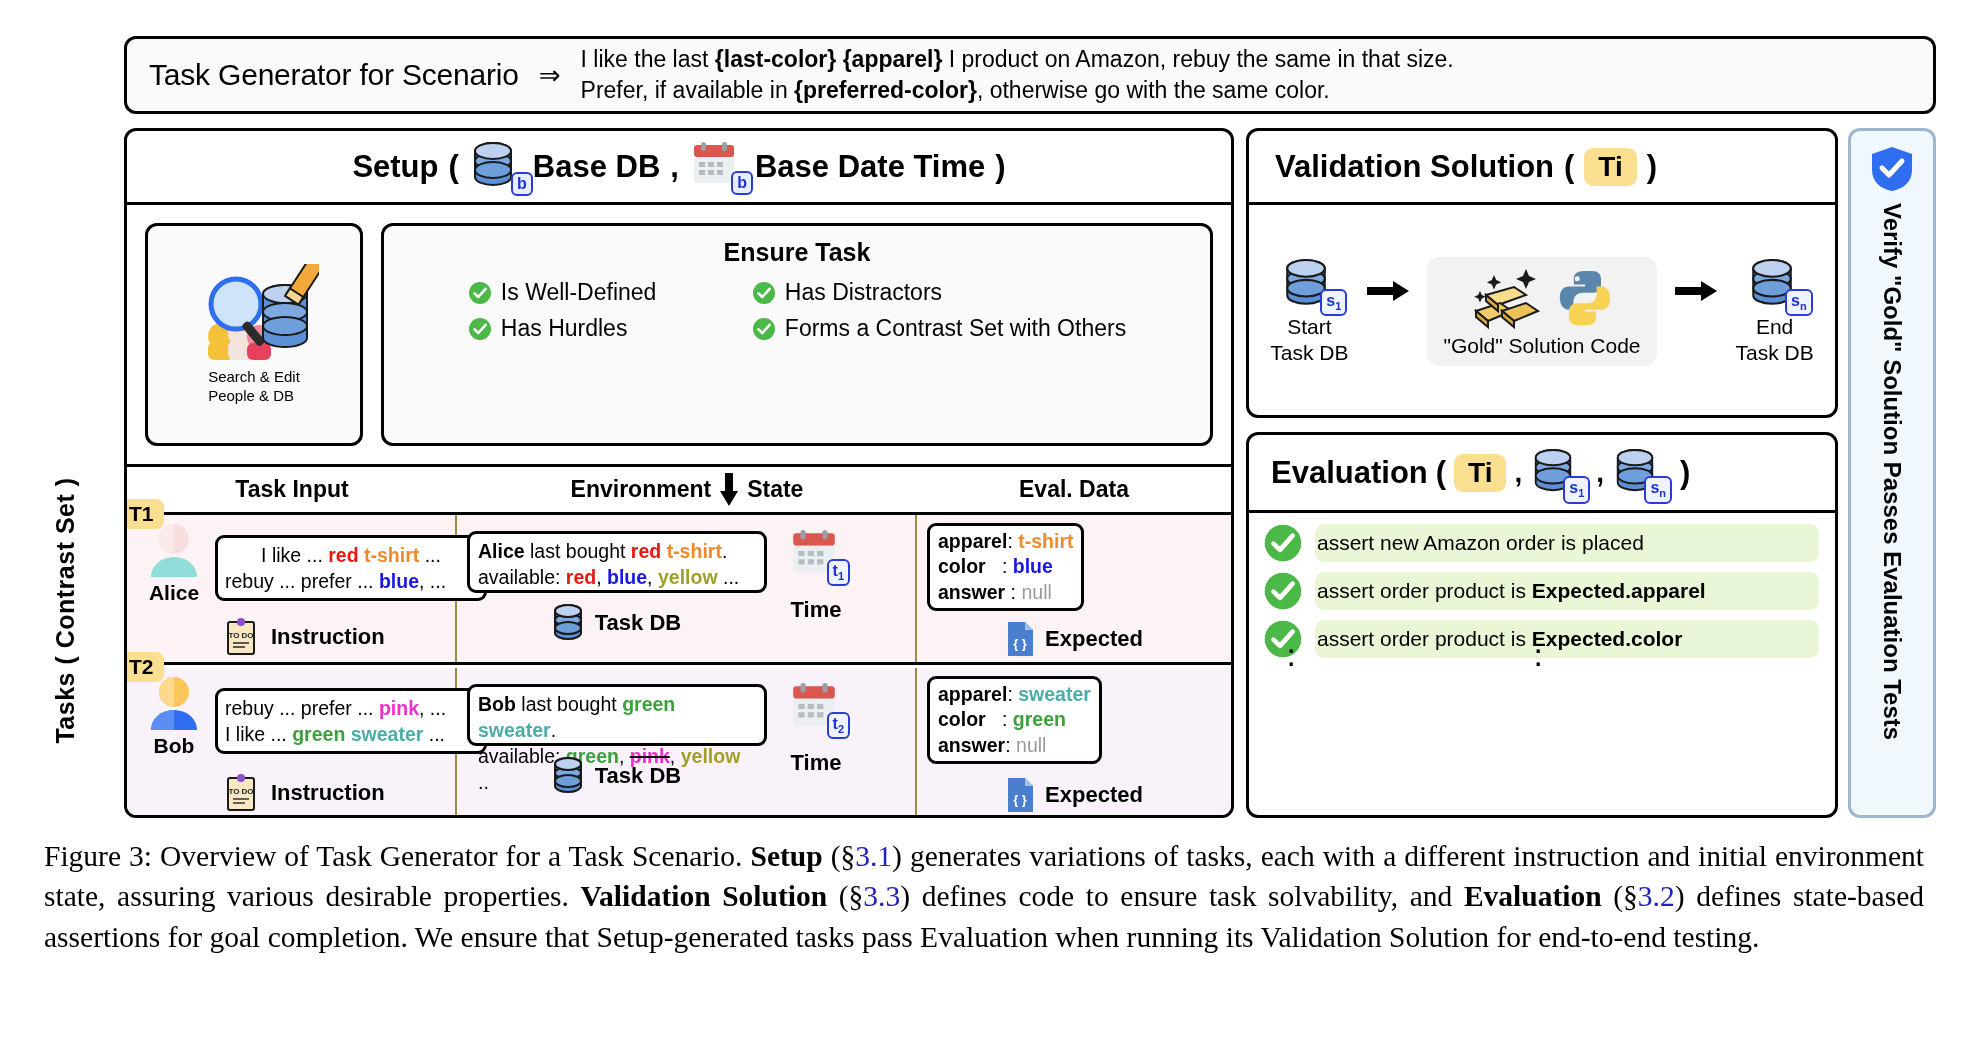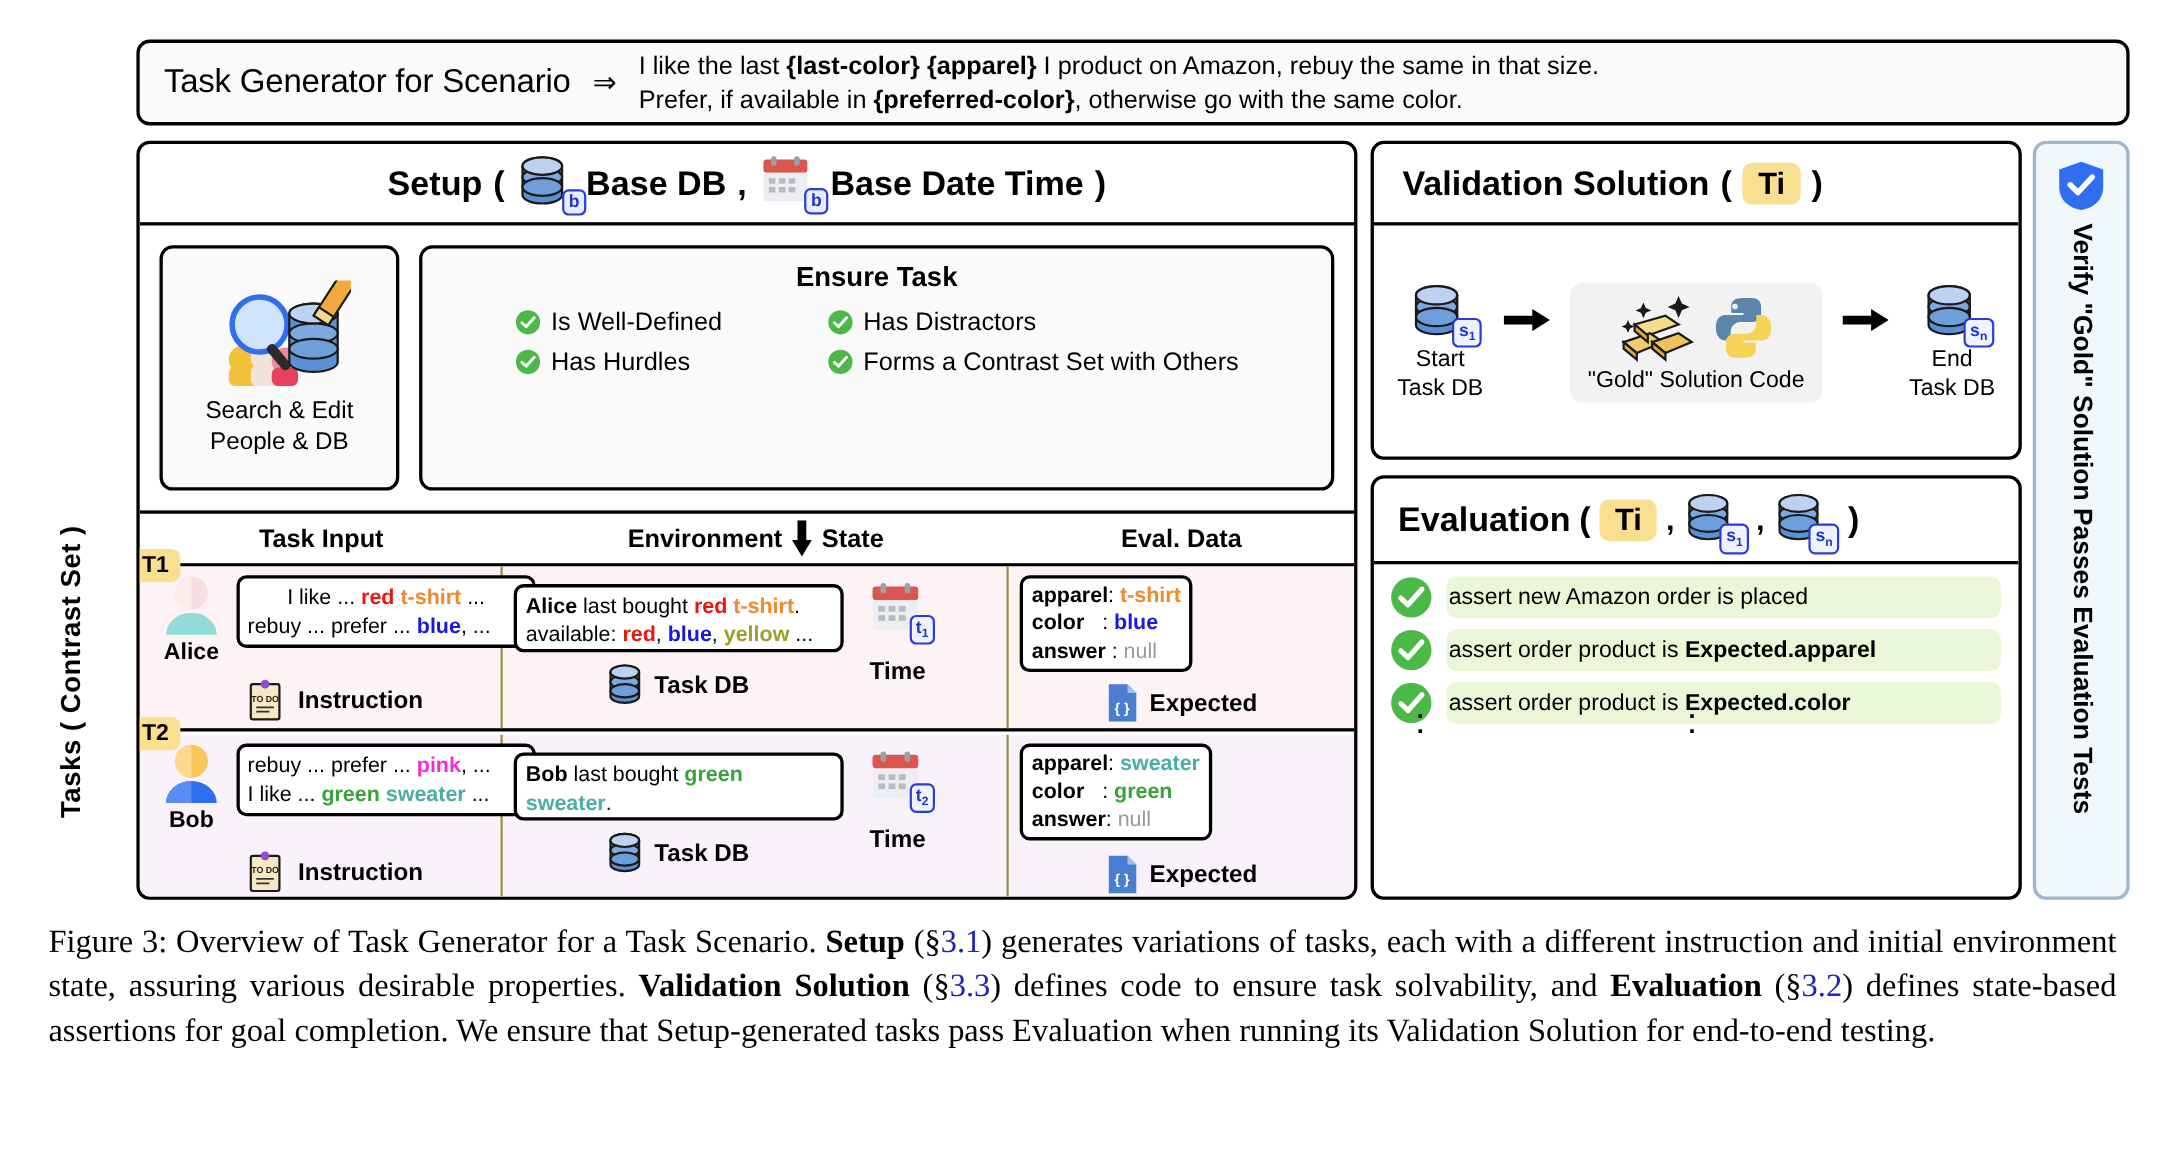--- a/index.html
+++ b/index.html
@@ -32,21 +32,21 @@
   .setup-head{position:absolute;left:0;top:0;width:100%;height:74px;
      display:flex;align-items:center;justify-content:center;gap:10px;
      border-bottom:3px solid #000;box-sizing:border-box;}
   .setup-head .t{font-size:31px;font-weight:bold;}
   .setup-head .paren{font-size:31px;font-weight:bold;}
 
   .setup-body{position:absolute;left:0;top:74px;width:100%;height:262px;
      border-bottom:3px solid #000;box-sizing:border-box;padding:18px 18px;display:flex;gap:18px;}
 
   .searchedit{width:218px;flex:0 0 218px;display:flex;flex-direction:column;align-items:center;justify-content:center;gap:6px;}
-  .searchedit .cap{font-size:22px;line-height:1.25;text-align:center;}
+  .searchedit .cap{font-size:15px;line-height:1.25;}
 
   .ensure{flex:1;display:flex;flex-direction:column;align-items:center;padding:12px 10px 8px;}
   .ensure h3{margin:0 0 12px;font-size:25px;font-weight:bold;}
   .ensure-grid{display:grid;grid-template-columns:250px auto;row-gap:9px;column-gap:34px;}
   .chk{display:flex;align-items:center;gap:9px;font-size:23px;}
 
   
   .colhead{position:absolute;left:0;top:336px;width:100%;height:48px;box-sizing:border-box;
     border-bottom:3px solid #000;display:flex;align-items:center;}
   .colhead .ch{font-size:23px;font-weight:bold;text-align:center;}
@@ -59,21 +59,21 @@
   .taskrow.r1{top:384px;border-bottom:3px solid #000;background:#fdf2f4;}
   .taskrow.r2{top:537px;height:150px;background:#f9f2fb;}
 
   .cell-input{width:330px;box-sizing:border-box;border-right:2px solid #9a8d43;padding:8px 8px 4px 10px;position:relative;}
   .cell-env{width:460px;box-sizing:border-box;border-right:2px solid #9a8d43;padding:8px 6px 4px 8px;position:relative;display:flex;}
   .cell-eval{flex:1;box-sizing:border-box;padding:8px 8px 4px 10px;position:relative;}
 
   .person-col{position:absolute;left:8px;top:6px;width:78px;display:flex;flex-direction:column;align-items:center;}
   .person-name{font-size:21px;font-weight:bold;margin-top:2px;}
 
-  .bubble{position:absolute;left:88px;top:8px;width:272px;border:3px solid #000;border-radius:9px;background:#fff;
+  .bubble{position:absolute;left:88px;top:20px;width:272px;border:3px solid #000;border-radius:9px;background:#fff;
      padding:4px 7px;box-sizing:border-box;font-size:19.5px;line-height:1.34;}
   .bubble .l2{text-align:left;}
   .bubble .l1{text-align:center;}
 
   .rowfoot{position:absolute;left:0;bottom:4px;width:100%;display:flex;align-items:center;justify-content:center;gap:10px;
      font-size:22px;font-weight:bold;}
 
   .envbubble{border:3px solid #000;border-radius:9px;background:#fff;padding:4px 8px;box-sizing:border-box;
      font-size:19.5px;line-height:1.34;width:300px;margin-left:2px;margin-top:8px;height:62px;}
   .timecol{width:78px;display:flex;flex-direction:column;align-items:center;margin-left:10px;margin-top:6px;}
@@ -375,20 +375,21 @@
             <line x1="10" y1="31" x2="22" y2="31" stroke="#333" stroke-width="1.6"></line>
           </svg>
           <span>Instruction</span>
         </div>
       </div>
 
       <div class="cell-env">
         <div style="position:relative;">
           <div class="envbubble">
             <div><b>Bob</b><span> last bought </span><b style="color:#3aa23a">green</b><b style="color:#4aada8"> sweater</b><span>.</span></div>
+            <div><span>available: </span><b style="color:#3aa23a">green</b><span>, </span><b style="color:#ef2fd0;text-decoration:line-through;text-decoration-color:#111;text-decoration-thickness:2px;">pink</b><span>, </span><b style="color:#a0a028">yellow</b><span> ..</span></div>
           </div>
           <div style="display:flex;align-items:center;gap:10px;justify-content:center;margin-top:10px;">
             <svg width="34" height="40" viewBox="0 0 34 40">
               <ellipse cx="17" cy="8" rx="13" ry="6" fill="#bdd2f0" stroke="#1a1a1a" stroke-width="2"></ellipse>
               <path d="M4 8 v22 a13 6 0 0 0 26 0 V8" fill="#5b8fd6" stroke="#1a1a1a" stroke-width="2"></path>
               <ellipse cx="17" cy="17" rx="13" ry="6" fill="#7ea9e0" stroke="#1a1a1a" stroke-width="2"></ellipse>
               <ellipse cx="17" cy="25" rx="13" ry="6" fill="#6f9fdb" stroke="#1a1a1a" stroke-width="2"></ellipse>
               <ellipse cx="17" cy="8" rx="13" ry="6" fill="#bdd2f0" stroke="#1a1a1a" stroke-width="2"></ellipse>
             </svg>
             <span style="font-size:22px;font-weight:bold;">Task DB</span>

